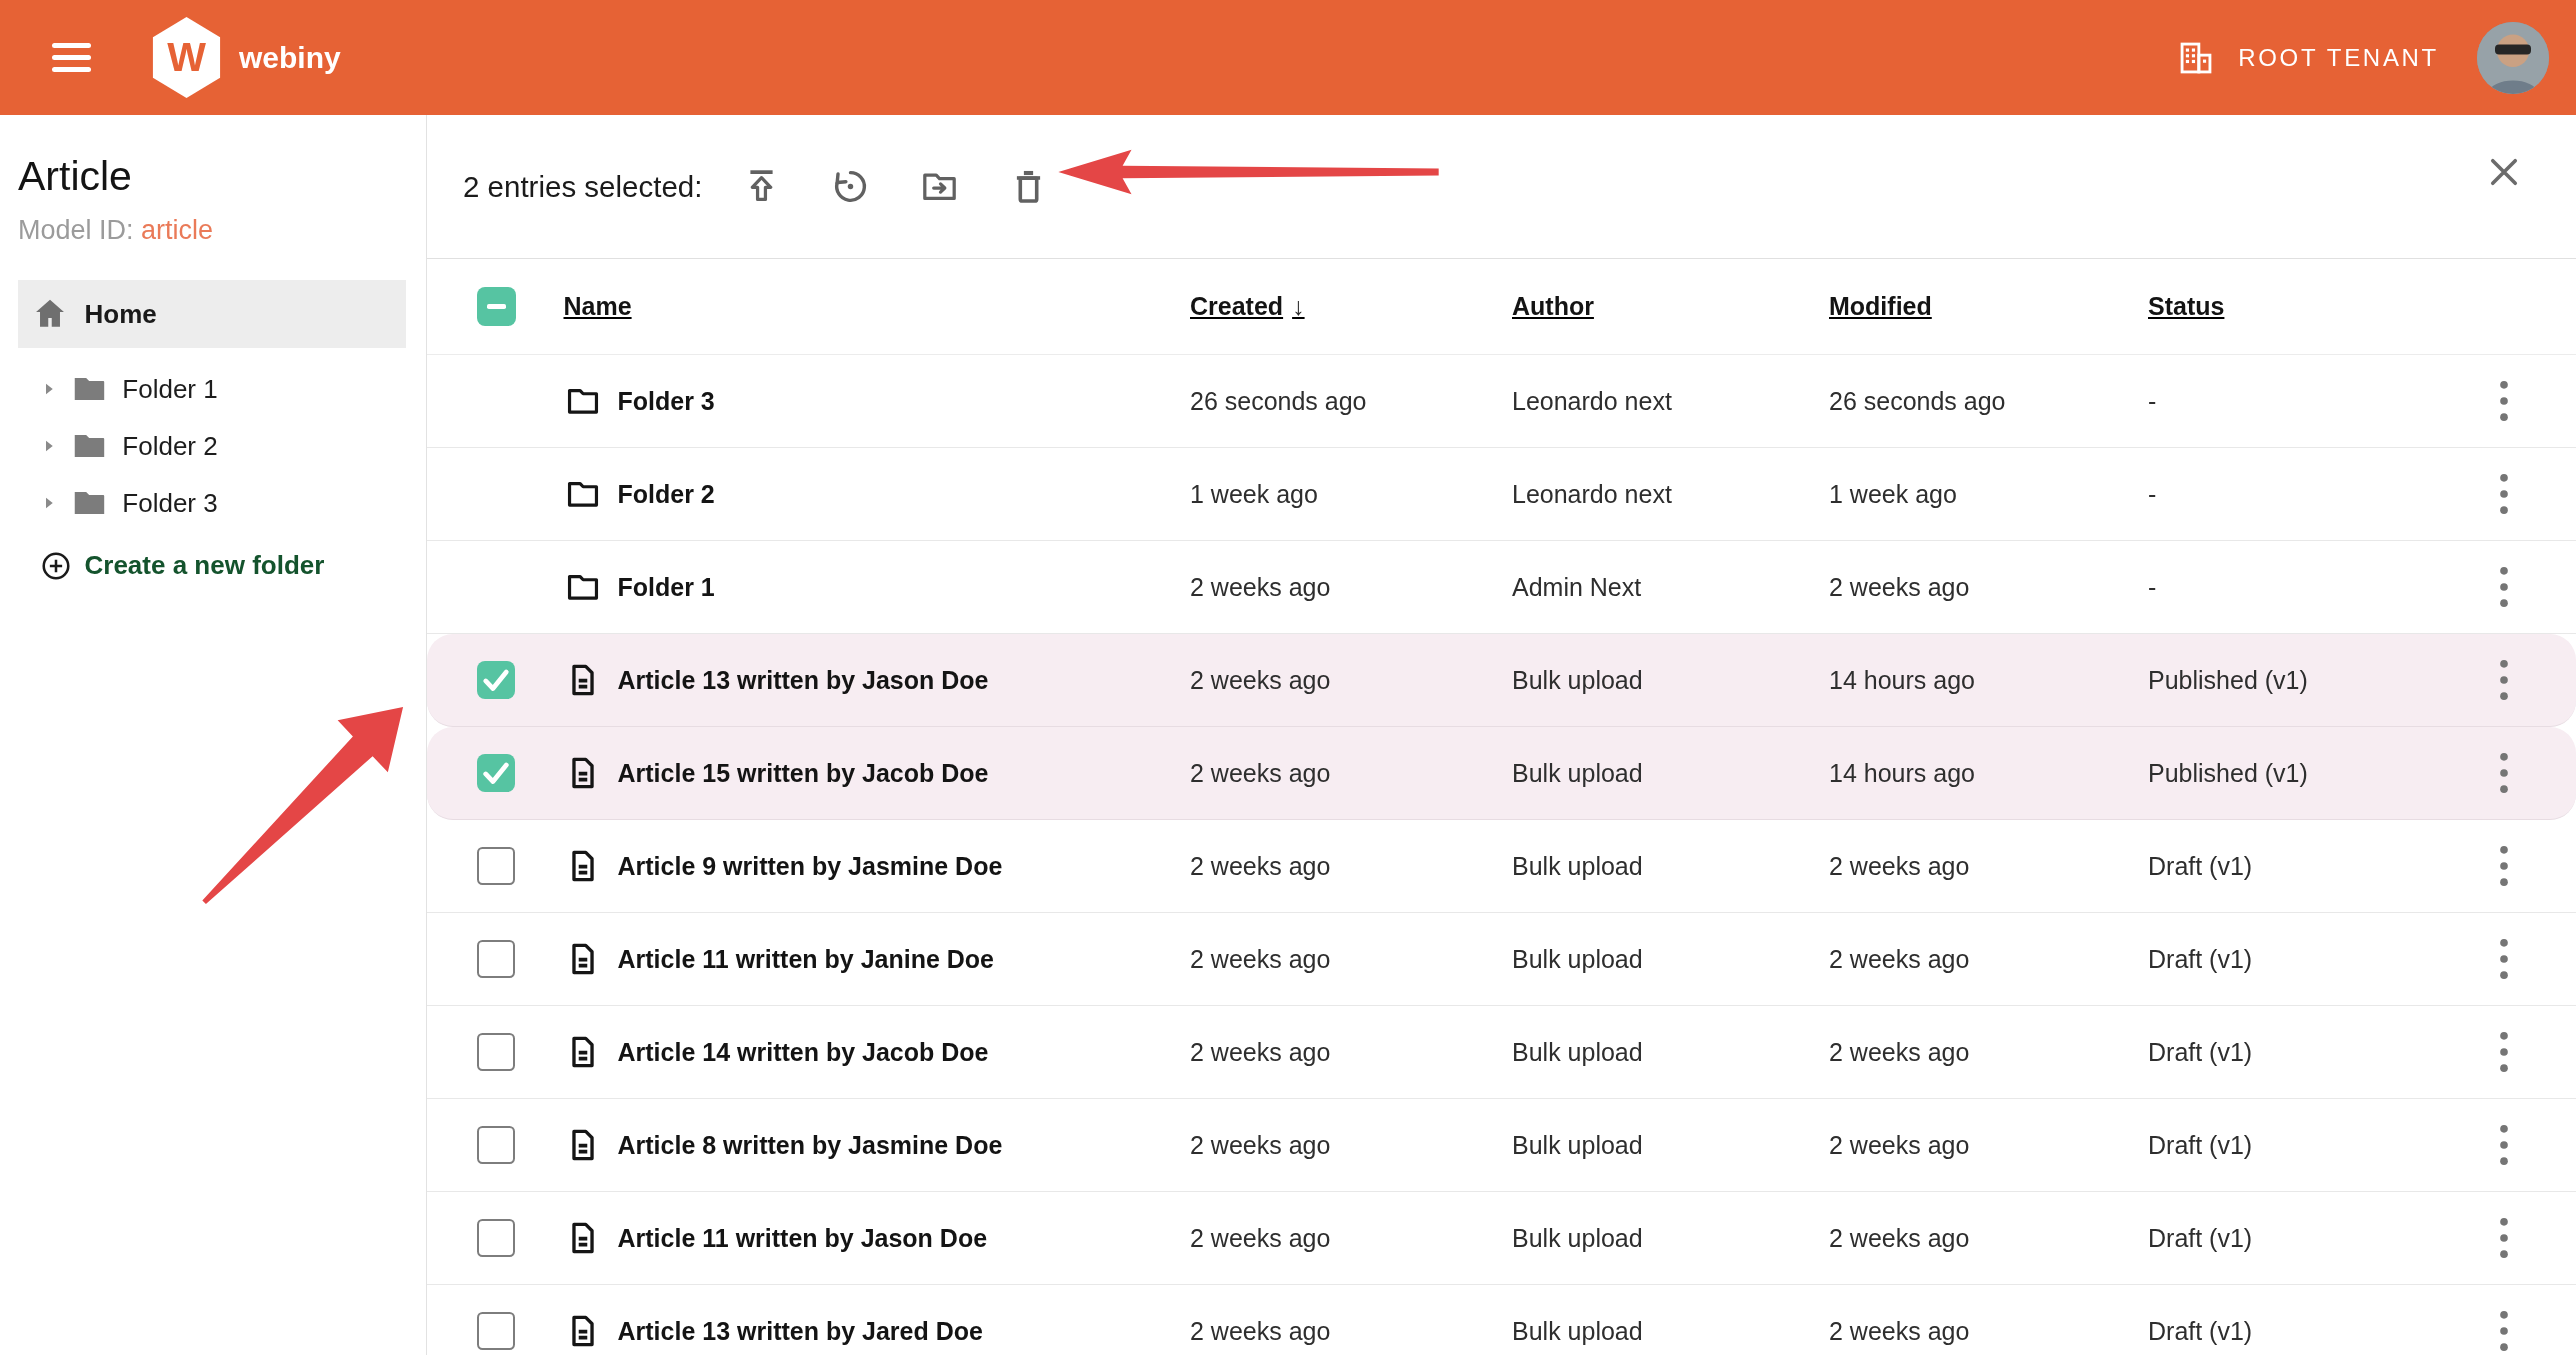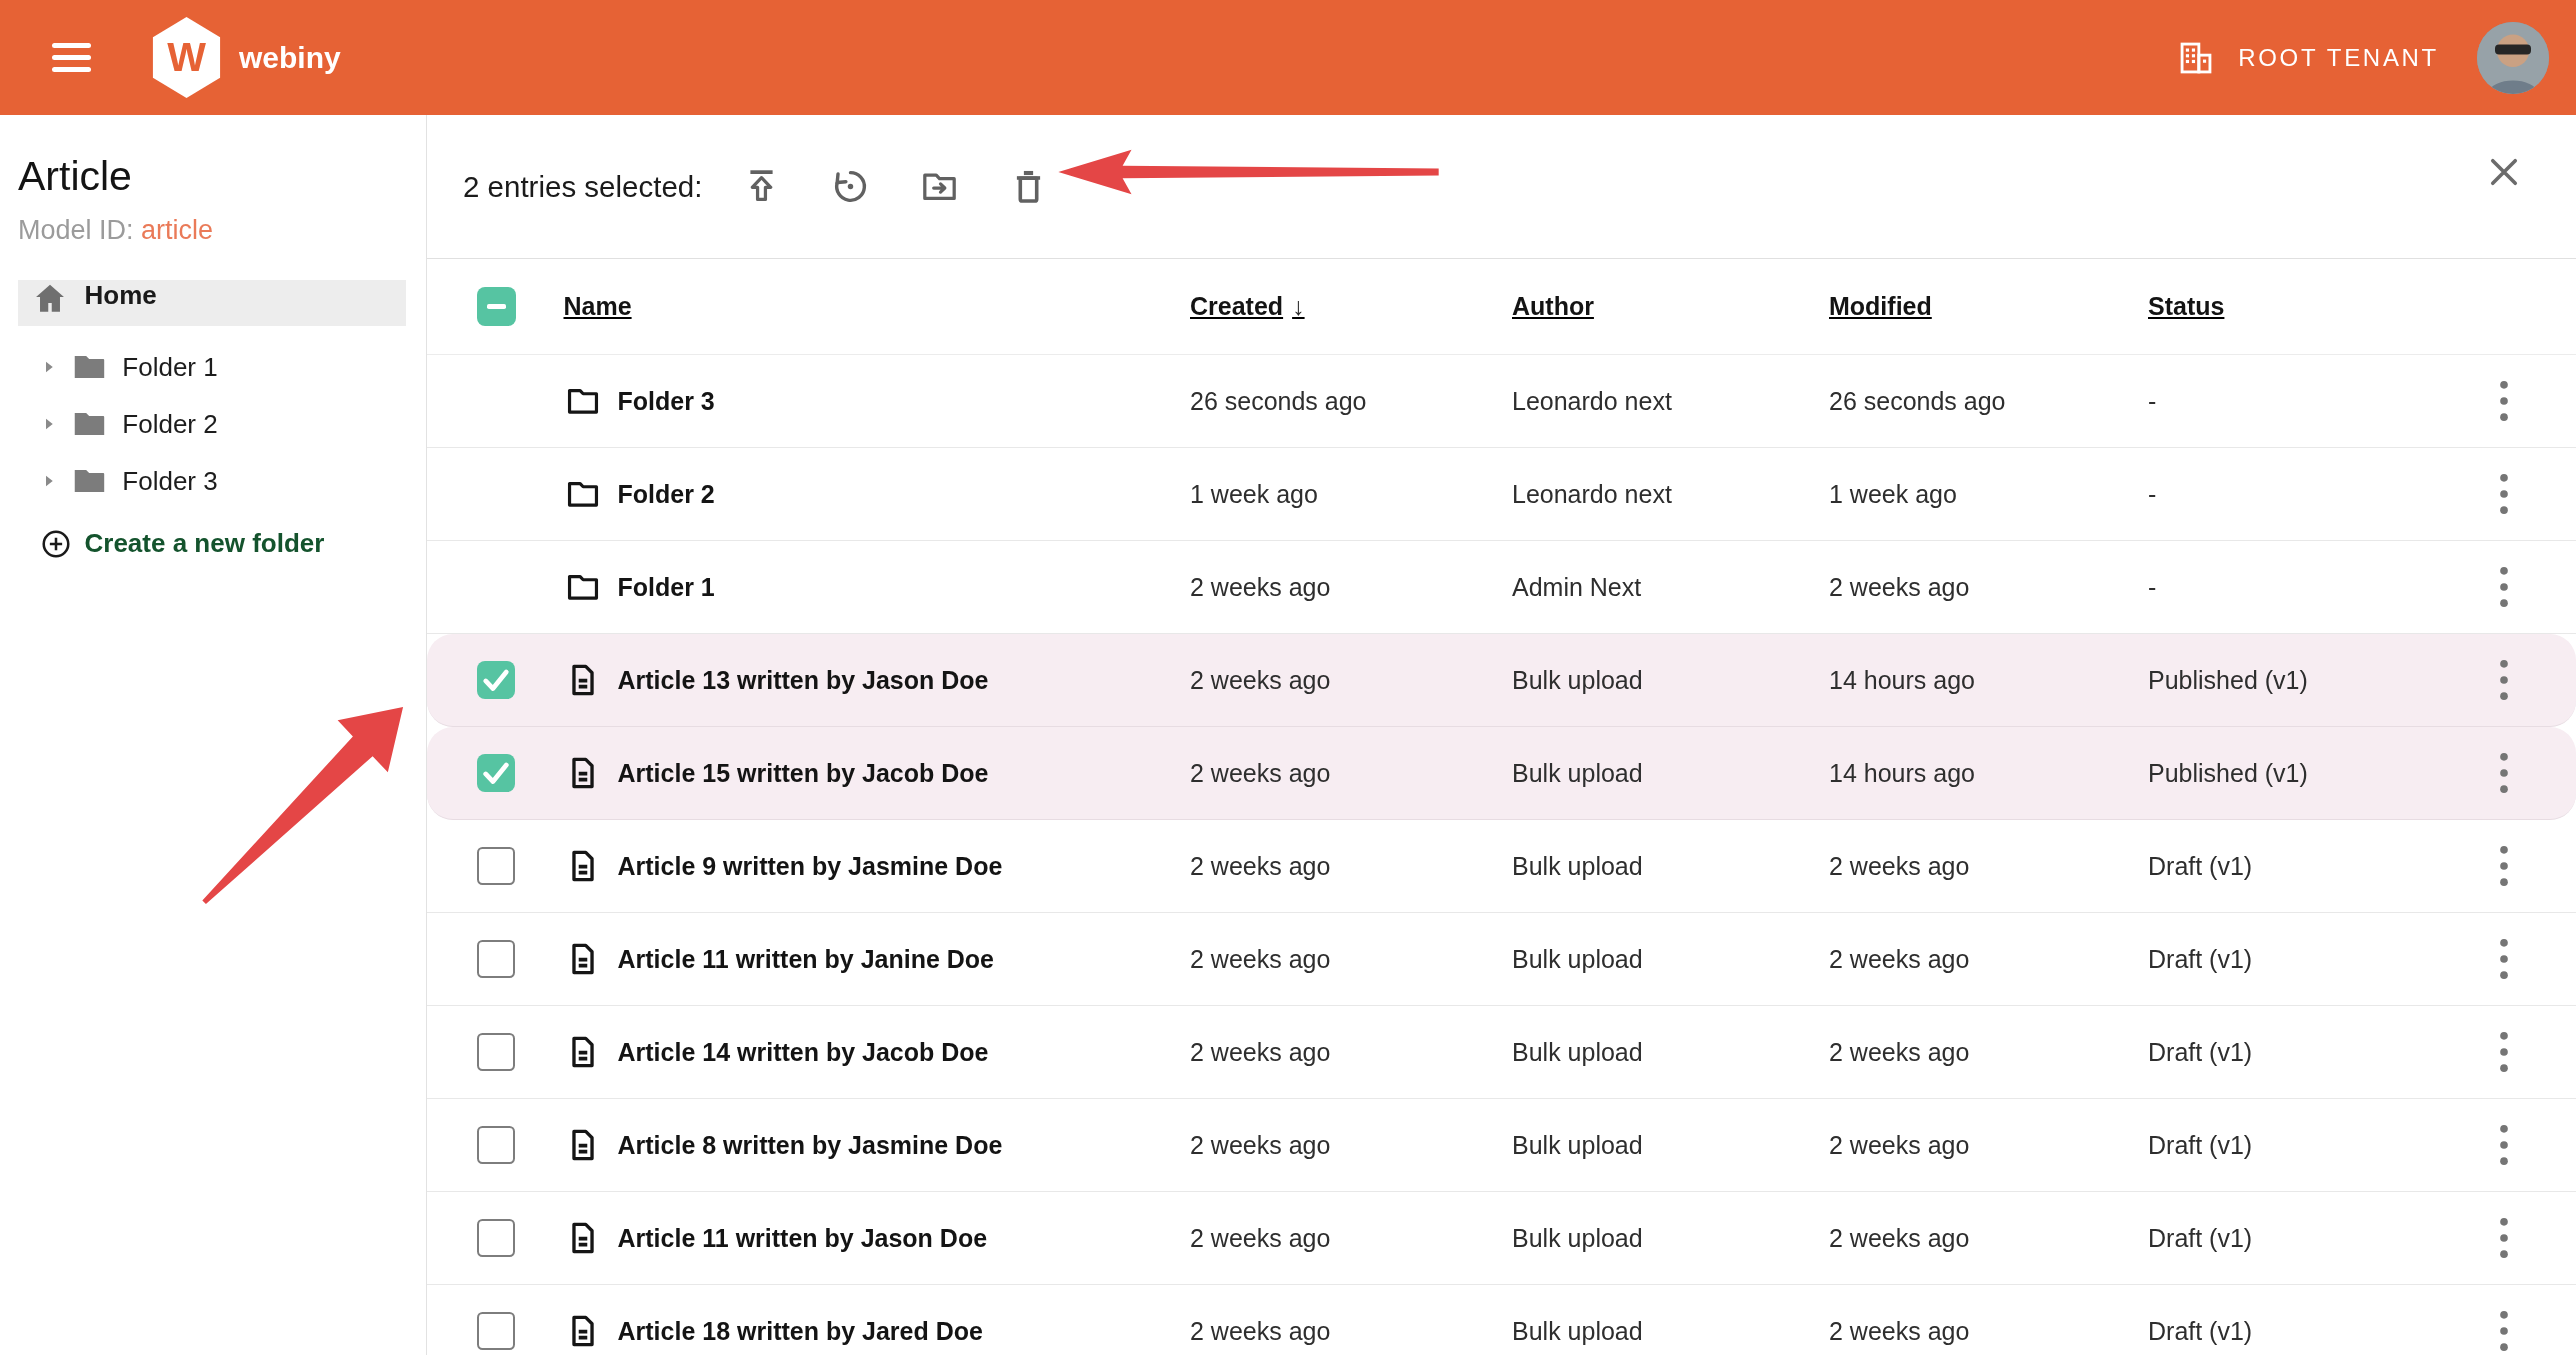--- a/index.html
+++ b/index.html
@@ -27,22 +27,22 @@
 
   
   .shell { display:flex; height:1241px; }
   .sidebar { width:427px; border-right:1.8px solid #e2e2e2; padding-left:18px; flex:none; }
   .main { flex:1; position:relative; }
 
   
   .side-title { font-size:41px; color:#141414; font-weight:500; margin-top:38px; }
   .model-id { font-size:27px; color:#9b9b9b; margin-top:15px; }
   .model-id .mid-val { color:#ea7a58; }
-  .home-row { margin-top:34px; margin-right:19.7px; height:46px; background:#ededed;
-              display:flex; align-items:flex-start; padding-left:12.5px; cursor:pointer; }
+  .home-row { margin-top:34px; margin-right:19.7px; height:68px; background:#ededed;
+              display:flex; align-items:center; padding-left:12.5px; cursor:pointer; }
   .home-row svg { width:38px; height:38px; }
   .home-label { font-size:26px; font-weight:700; color:#1a1a1a; margin-left:16px; }
   .tree { margin-top:12.5px; }
   .tree-item { height:57px; display:flex; align-items:center; padding-left:21.5px; cursor:pointer; }
   .caret { width:18px; height:18px; flex:none; }
   .tree-item .foldr { width:38px; height:38px; margin-left:12.5px; flex:none; }
   .tree-label { font-size:26px; color:#1d1d1d; margin-left:14.3px; }
   .create-folder { display:flex; align-items:center; margin-top:18px; padding-left:21.5px; cursor:pointer; }
   .create-folder svg { width:32px; height:32px; }
   .create-label { font-size:26px; font-weight:700; color:#14532d; margin-left:13px; }
@@ -474,21 +474,21 @@
           </div>
           <div class="trow">
             <div class="cell c-check">
               <span class="cbx"></span>
             </div>
             <div class="cell c-name">
               <span class="ric"><svg viewBox="0 0 24 24">
                   <path d="M6.3 3.4h7.4l4 4V20.6H6.3z" fill="none" stroke="#151515" stroke-width="2.1" stroke-linejoin="round"></path>
                   <path d="M9.3 12.4h5.4M9.3 16.2h5.4" stroke="#151515" stroke-width="2.3"></path>
                 </svg></span>
-              <span class="rname">Article 18 written by Jared Doe</span>
+              <span class="rname">Article 13 written by Jared Doe</span>
             </div>
             <div class="cell c-created">2 weeks ago</div>
             <div class="cell c-author">Bulk upload</div>
             <div class="cell c-modified">2 weeks ago</div>
             <div class="cell c-status">Draft (v1)</div>
             <div class="cell c-kebab">
               <span class="kebab"><svg viewBox="0 0 24 34">
                   <circle cx="12" cy="6" r="2.6"></circle>
                   <circle cx="12" cy="17" r="2.6"></circle>
                   <circle cx="12" cy="28" r="2.6"></circle>

